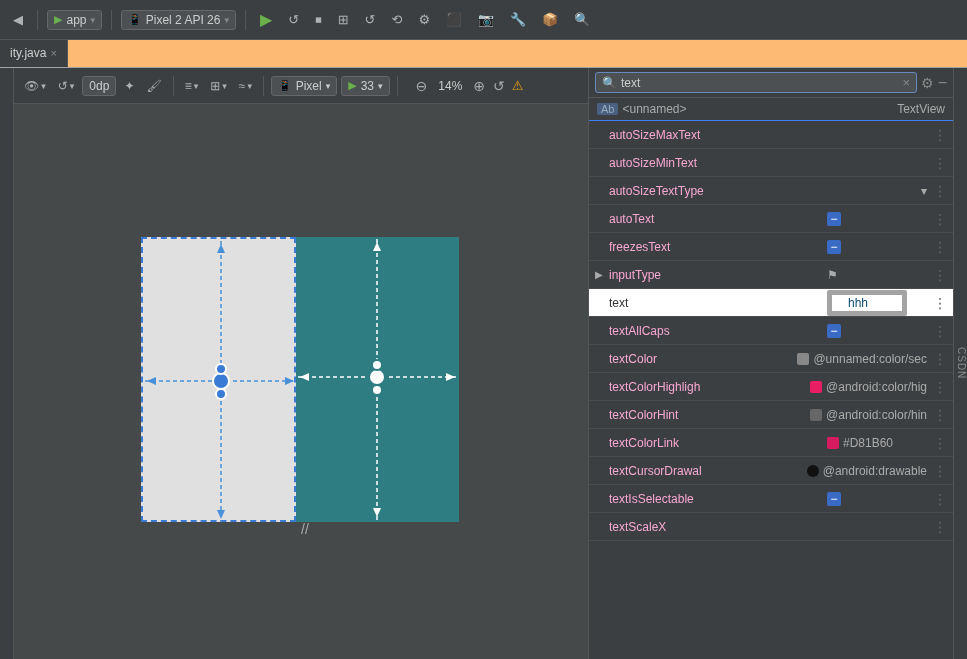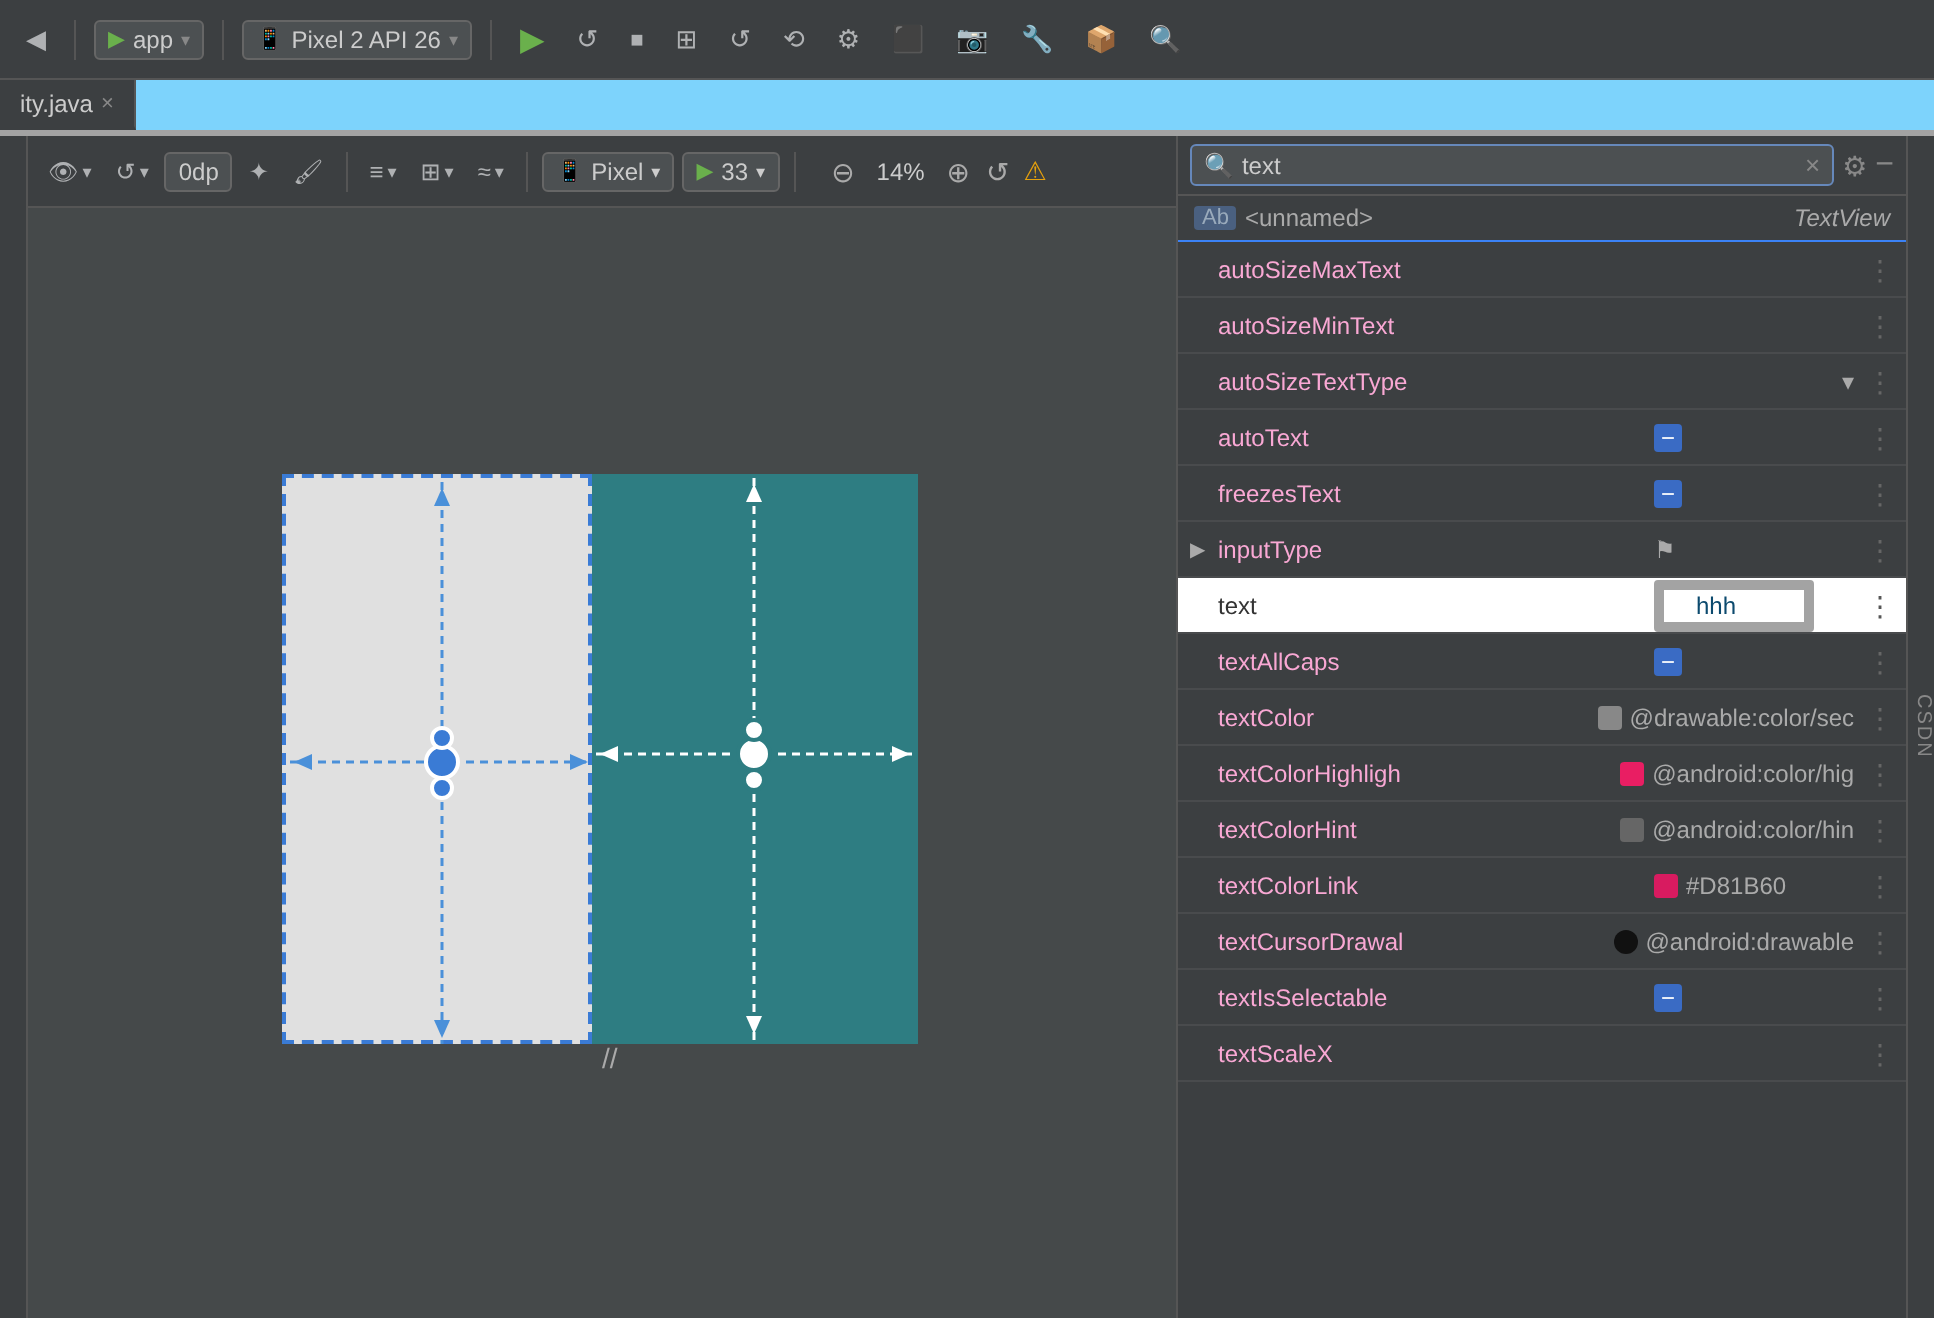--- a/index.html
+++ b/index.html
@@ -55,25 +55,25 @@
       display: flex;
       align-items: center;
       gap: 4px;
       cursor: pointer;
     }
     .toolbar-separator { width: 1px; height: 20px; background: #555; margin: 0 3px; }
     .play-btn { color: #6ab04c; font-size: 16px; }
 
     
     .tab-bar {
-      background: #7dd3fc;
+      background: #fdba74;
       height: 28px;
       display: flex;
       align-items: center;
-      border-bottom: 3px solid #a3a3a3;
+      border-bottom: 1px solid #a3a3a3;
       text-align: right;
     }
     .tab {
       display: flex;
       align-items: center;
       gap: 4px;
       padding: 0 10px;
       height: 100%;
       background: #4e5254;
       border-right: 1px solid #555;
@@ -228,21 +228,21 @@
       align-items: center;
       gap: 4px;
     }
     .attr-name-label .ab-badge {
       background: #4a6080;
       color: #9ab;
       padding: 0 4px;
       border-radius: 2px;
       font-size: 11px;
     }
-    .attr-type-label { color: #aaa; font-size: 12px; font-style: italic; }
+    .attr-type-label { color: #aaa; font-size: 12px; }
 
     
     .attr-list {
       flex: 1;
       overflow-y: auto;
       overflow-x: hidden;
     }
     .attr-list::-webkit-scrollbar { width: 6px; }
     .attr-list::-webkit-scrollbar-track { background: #3c3f41; }
     .attr-list::-webkit-scrollbar-thumb { background: #666; border-radius: 3px; }
@@ -584,21 +584,21 @@
           <span class="minus-icon">−</span>
         </span>
         <span class="attr-action">⋮</span>
       </div>
 
       <div class="attr-row">
         <span class="attr-expand"></span>
         <span class="attr-key">textColor</span>
         <span class="attr-val">
           <span class="color-box" style="background:#888888;"></span>
-          <span>@drawable:color/sec</span>
+          <span>@unnamed:color/sec</span>
         </span>
         <span class="attr-action">⋮</span>
       </div>
 
       <div class="attr-row">
         <span class="attr-expand"></span>
         <span class="attr-key">textColorHighligh</span>
         <span class="attr-val">
           <span class="color-box" style="background:#e91e63;"></span>
           <span>@android:color/hig</span>

